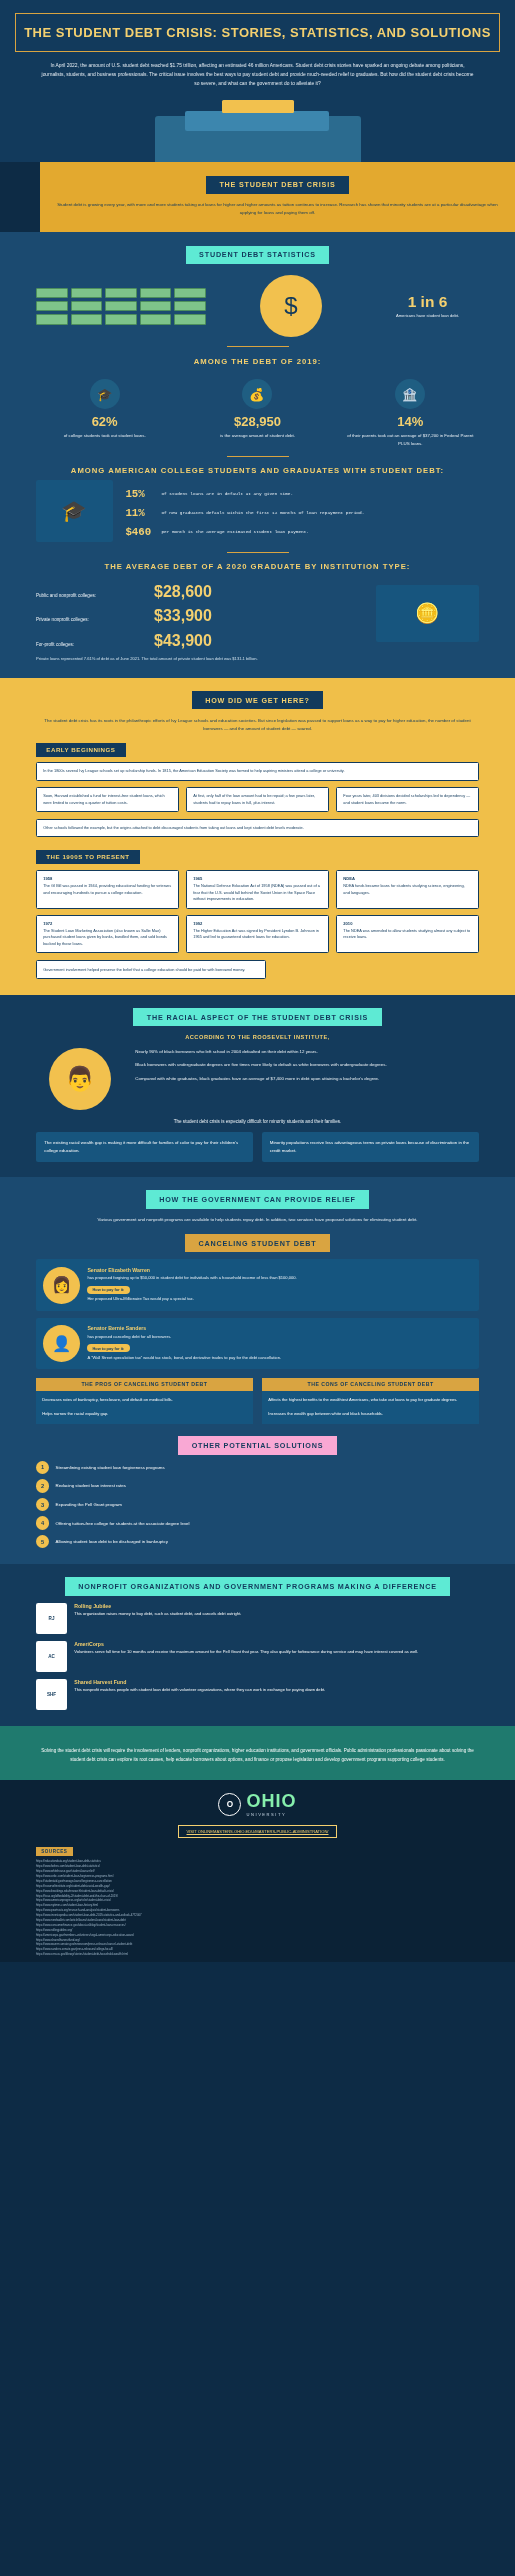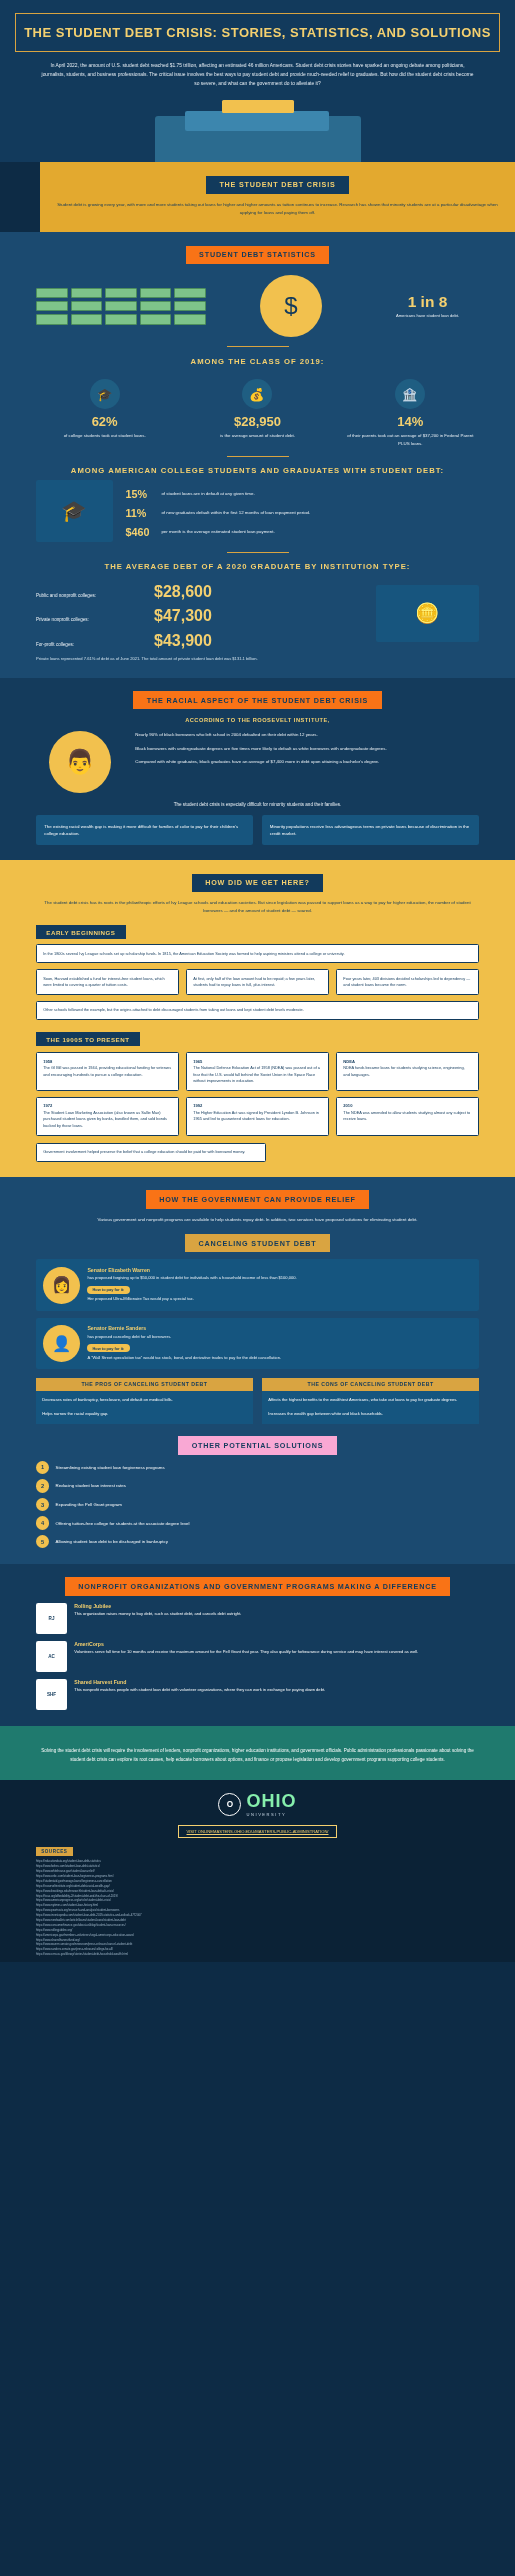--- a/index.html
+++ b/index.html
@@ -34,21 +34,21 @@
     margin:9.3px 41px 0 41px;
     font-size:4.9px;
     line-height:1.85;
     text-align:center;
     color:#e7eef4;
   }
 
   
   .ribbon {
     margin:0 auto;
-    background:#f97316;
+    background:#5eead4;
     color:#123a5c;
     font-weight:bold;
     text-align:center;
     letter-spacing:0.8px;
     padding:4.6px 13.4px;
     font-size:7.2px;
     display:inline-block;
   }
   .ribbon-wrap { text-align:center; }
 
@@ -223,27 +223,27 @@
           <div class="bill"></div>
             <div class="bill"></div>
           <div class="bill"></div>
             <div class="bill"></div>
           <div class="bill"></div>
             <div class="bill"></div>
           <div class="bill"></div>
         </div>
         <div style="width:62px;height:62px;border-radius:50%;background:#f2c14e;display:flex;align-items:center;justify-content:center;font-size:24px;color:#123a5c;">$</div>
         <div class="one-in-eight" style="width:103px;">
-          <div class="big">1 in 8</div>
+          <div class="big">1 in 6</div>
           <div class="cap">Americans have student loan debt.</div>
         </div>
       </div>
 
       <div class="divider"></div>
-      <h2 class="sec-title">AMONG THE CLASS OF 2019:</h2>
+      <h2 class="sec-title">AMONG THE DEBT OF 2019:</h2>
 
       <div class="three-col">
         <div class="col3">
           <div class="circle-icon">🎓</div>
           <div class="num">62%</div>
           <div class="lbl">of college students took out student loans.</div>
         </div>
         <div class="col3">
           <div class="circle-icon">💰</div>
           <div class="num">$28,950</div>
@@ -254,21 +254,21 @@
           <div class="num">14%</div>
           <div class="lbl">of their parents took out an average of $37,200 in Federal Parent PLUS loans.</div>
         </div>
       </div>
 
       <div class="divider"></div>
       <h2 class="sec-title">AMONG AMERICAN COLLEGE STUDENTS AND GRADUATES WITH STUDENT DEBT:</h2>
 
       <div style="display:flex;gap:12.4px;align-items:flex-start;margin-top:5.2px;">
         <div style="width:77px;flex:none;height:62px;background:#17557e;border-radius:2.1px;display:flex;align-items:center;justify-content:center;font-size:20.6px;color:#f4d06f;">🎓</div>
-        <div style="flex:1;">
+        <div style="flex:1;font-family:Liberation Mono, monospace;">
           <div class="fact-row">
             <div class="fact-num">15%</div>
             <div class="fact-txt">of student loans are in default at any given time.</div>
           </div>
           <div class="fact-row">
             <div class="fact-num">11%</div>
             <div class="fact-txt">of new graduates default within the first 12 months of loan repayment period.</div>
           </div>
           <div class="fact-row">
             <div class="fact-num">$460</div>
@@ -281,30 +281,81 @@
       <h2 class="sec-title">THE AVERAGE DEBT OF A 2020 GRADUATE BY INSTITUTION TYPE:</h2>
 
       <div style="display:flex;gap:12.4px;margin-top:6.2px;align-items:center;">
         <div style="flex:1;">
           <div class="avg-line">
             <div class="avg-label">Public and nonprofit colleges:</div>
             <div class="avg-val">$28,600</div>
           </div>
           <div class="avg-line">
             <div class="avg-label">Private nonprofit colleges:</div>
-            <div class="avg-val">$47,300</div>
+            <div class="avg-val">$33,900</div>
           </div>
           <div class="avg-line">
             <div class="avg-label">For-profit colleges:</div>
             <div class="avg-val">$43,900</div>
           </div>
         </div>
         <div style="width:103px;height:57px;background:#17557e;border-radius:2.1px;display:flex;align-items:center;justify-content:center;font-size:19.6px;color:#f4d06f;">🪙</div>
       </div>
       <div class="small-note" style="margin-top:6.2px;color:#cfe0ec;">Private loans represented 7.61% of debt as of June 2021. The total amount of private student loan debt was $131.1 billion.</div>
+    </div>
+  </div>
+
+  <div class="section band-yellow" style="background:#f0bf49;">
+    <div class="inner">
+      <div class="ribbon-wrap"><div class="ribbon" style="background:#123a5c;color:#f4d06f;">HOW DID WE GET HERE?</div></div>
+      <div class="center" style="font-size:4.4px;line-height:1.8;color:#123a5c;margin-top:7.2px;">The student debt crisis has its roots in the philanthropic efforts of Ivy League schools and education societies. But since legislation was passed to support loans as a way to pay for higher education, the number of student borrowers — and the amount of student debt — soared.</div>
+
+      <div style="margin-top:10.3px;"><span class="tl-head">EARLY BEGINNINGS</span></div>
+      <div class="tl-box" style="margin-top:5.2px;">In the 1800s several Ivy League schools set up scholarship funds. In 1815, the American Education Society was formed to help aspiring ministers attend a college or university.</div>
+
+      <div class="tl-grid">
+        <div class="tl-box">Soon, Harvard established a fund for interest-free student loans, which were limited to covering a quarter of tuition costs.</div>
+        <div class="tl-box">At first, only half of the loan amount had to be repaid; a few years later, students had to repay loans in full, plus interest.</div>
+        <div class="tl-box">Four years later, 403 divisions decided scholarships led to dependency — and student loans became the norm.</div>
+      </div>
+      <div class="tl-box" style="margin-top:6.2px;">Other schools followed the example, but the origins attached to debt discouraged students from taking out loans and kept student debt levels moderate.</div>
+
+      <div style="margin-top:12.4px;"><span class="tl-head">THE 1900S TO PRESENT</span></div>
+
+      <div class="tl-grid">
+        <div class="tl-box">
+          <b>1958</b>
+          <div>The GI Bill was passed in 1944, providing educational funding for veterans and encouraging hundreds to pursue a college education.</div>
+        </div>
+        <div class="tl-box">
+          <b>1965</b>
+          <div>The National Defense Education Act of 1958 (NDEA) was passed out of a fear that the U.S. would fall behind the Soviet Union in the Space Race without improvements in education.</div>
+        </div>
+        <div class="tl-box">
+          <b>NDEA</b>
+          <div>NDEA funds became loans for students studying science, engineering, and languages.</div>
+        </div>
+      </div>
+
+      <div class="tl-grid">
+        <div class="tl-box">
+          <b>1972</b>
+          <div>The Student Loan Marketing Association (also known as Sallie Mae) purchased student loans given by banks, bundled them, and sold bonds backed by those loans.</div>
+        </div>
+        <div class="tl-box">
+          <b>1992</b>
+          <div>The Higher Education Act was signed by President Lyndon B. Johnson in 1965 and led to guaranteed student loans for education.</div>
+        </div>
+        <div class="tl-box">
+          <b>2010</b>
+          <div>The NDEA was amended to allow students studying almost any subject to receive loans.</div>
+        </div>
+      </div>
+
+      <div class="tl-box" style="margin-top:7.2px;width:52%;">Government involvement helped preserve the belief that a college education should be paid for with borrowed money.</div>
     </div>
   </div>
 
   <div class="section band-dark">
     <div class="inner">
       <div class="ribbon-wrap"><div class="ribbon">THE RACIAL ASPECT OF THE STUDENT DEBT CRISIS</div></div>
       <div class="center" style="margin-top:7.2px;font-size:5.7px;font-weight:bold;color:#f4d06f;letter-spacing:0.5px;">ACCORDING TO THE ROOSEVELT INSTITUTE,</div>
 
       <div style="display:flex;gap:11.3px;margin-top:8.2px;align-items:flex-start;">
         <div style="width:88px;flex:none;text-align:center;">
@@ -316,71 +367,20 @@
           <div class="fact-txt" style="padding-top:0;">Compared with white graduates, black graduates have an average of $7,400 more in debt upon attaining a bachelor's degree.</div>
         </div>
       </div>
 
       <div class="center" style="margin-top:9.3px;font-size:4.6px;color:#eef3f7;">The student debt crisis is especially difficult for minority students and their families.</div>
 
       <div class="two-card">
         <div class="card">The existing racial wealth gap is making it more difficult for families of color to pay for their children's college education.</div>
         <div class="card">Minority populations receive less advantageous terms on private loans because of discrimination in the credit market.</div>
       </div>
-    </div>
-  </div>
-
-  <div class="section band-yellow" style="background:#f0bf49;">
-    <div class="inner">
-      <div class="ribbon-wrap"><div class="ribbon" style="background:#123a5c;color:#f4d06f;">HOW DID WE GET HERE?</div></div>
-      <div class="center" style="font-size:4.4px;line-height:1.8;color:#123a5c;margin-top:7.2px;">The student debt crisis has its roots in the philanthropic efforts of Ivy League schools and education societies. But since legislation was passed to support loans as a way to pay for higher education, the number of student borrowers — and the amount of student debt — soared.</div>
-
-      <div style="margin-top:10.3px;"><span class="tl-head">EARLY BEGINNINGS</span></div>
-      <div class="tl-box" style="margin-top:5.2px;">In the 1800s several Ivy League schools set up scholarship funds. In 1815, the American Education Society was formed to help aspiring ministers attend a college or university.</div>
-
-      <div class="tl-grid">
-        <div class="tl-box">Soon, Harvard established a fund for interest-free student loans, which were limited to covering a quarter of tuition costs.</div>
-        <div class="tl-box">At first, only half of the loan amount had to be repaid; a few years later, students had to repay loans in full, plus interest.</div>
-        <div class="tl-box">Four years later, 403 divisions decided scholarships led to dependency — and student loans became the norm.</div>
-      </div>
-      <div class="tl-box" style="margin-top:6.2px;">Other schools followed the example, but the origins attached to debt discouraged students from taking out loans and kept student debt levels moderate.</div>
-
-      <div style="margin-top:12.4px;"><span class="tl-head">THE 1900S TO PRESENT</span></div>
-
-      <div class="tl-grid">
-        <div class="tl-box">
-          <b>1958</b>
-          <div>The GI Bill was passed in 1944, providing educational funding for veterans and encouraging hundreds to pursue a college education.</div>
-        </div>
-        <div class="tl-box">
-          <b>1965</b>
-          <div>The National Defense Education Act of 1958 (NDEA) was passed out of a fear that the U.S. would fall behind the Soviet Union in the Space Race without improvements in education.</div>
-        </div>
-        <div class="tl-box">
-          <b>NDEA</b>
-          <div>NDEA funds became loans for students studying science, engineering, and languages.</div>
-        </div>
-      </div>
-
-      <div class="tl-grid">
-        <div class="tl-box">
-          <b>1972</b>
-          <div>The Student Loan Marketing Association (also known as Sallie Mae) purchased student loans given by banks, bundled them, and sold bonds backed by those loans.</div>
-        </div>
-        <div class="tl-box">
-          <b>1992</b>
-          <div>The Higher Education Act was signed by President Lyndon B. Johnson in 1965 and led to guaranteed student loans for education.</div>
-        </div>
-        <div class="tl-box">
-          <b>2010</b>
-          <div>The NDEA was amended to allow students studying almost any subject to receive loans.</div>
-        </div>
-      </div>
-
-      <div class="tl-box" style="margin-top:7.2px;width:52%;">Government involvement helped preserve the belief that a college education should be paid for with borrowed money.</div>
     </div>
   </div>
 
   <div class="section band-navy">
     <div class="inner">
       <div class="ribbon-wrap"><div class="ribbon">HOW THE GOVERNMENT CAN PROVIDE RELIEF</div></div>
       <div class="center" style="font-size:4.4px;line-height:1.8;margin-top:7.2px;color:#e7eef4;">Various government and nonprofit programs are available to help students repay debt. In addition, two senators have proposed solutions for eliminating student debt.</div>
 
       <div class="ribbon-wrap" style="margin-top:10.3px;"><div class="ribbon" style="background:#d9a441;">CANCELING STUDENT DEBT</div></div>
 

